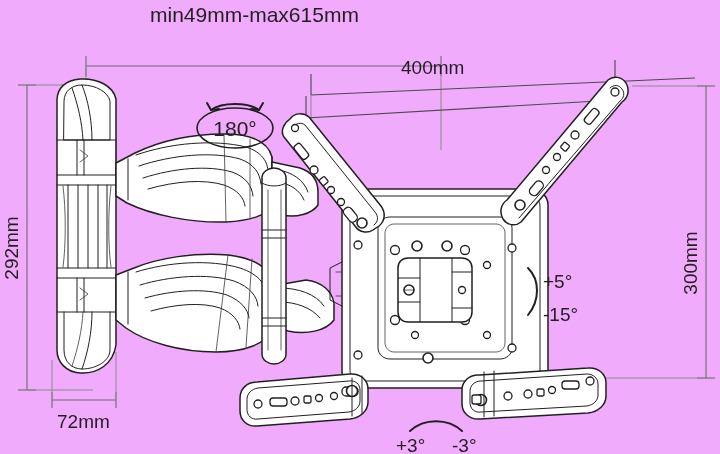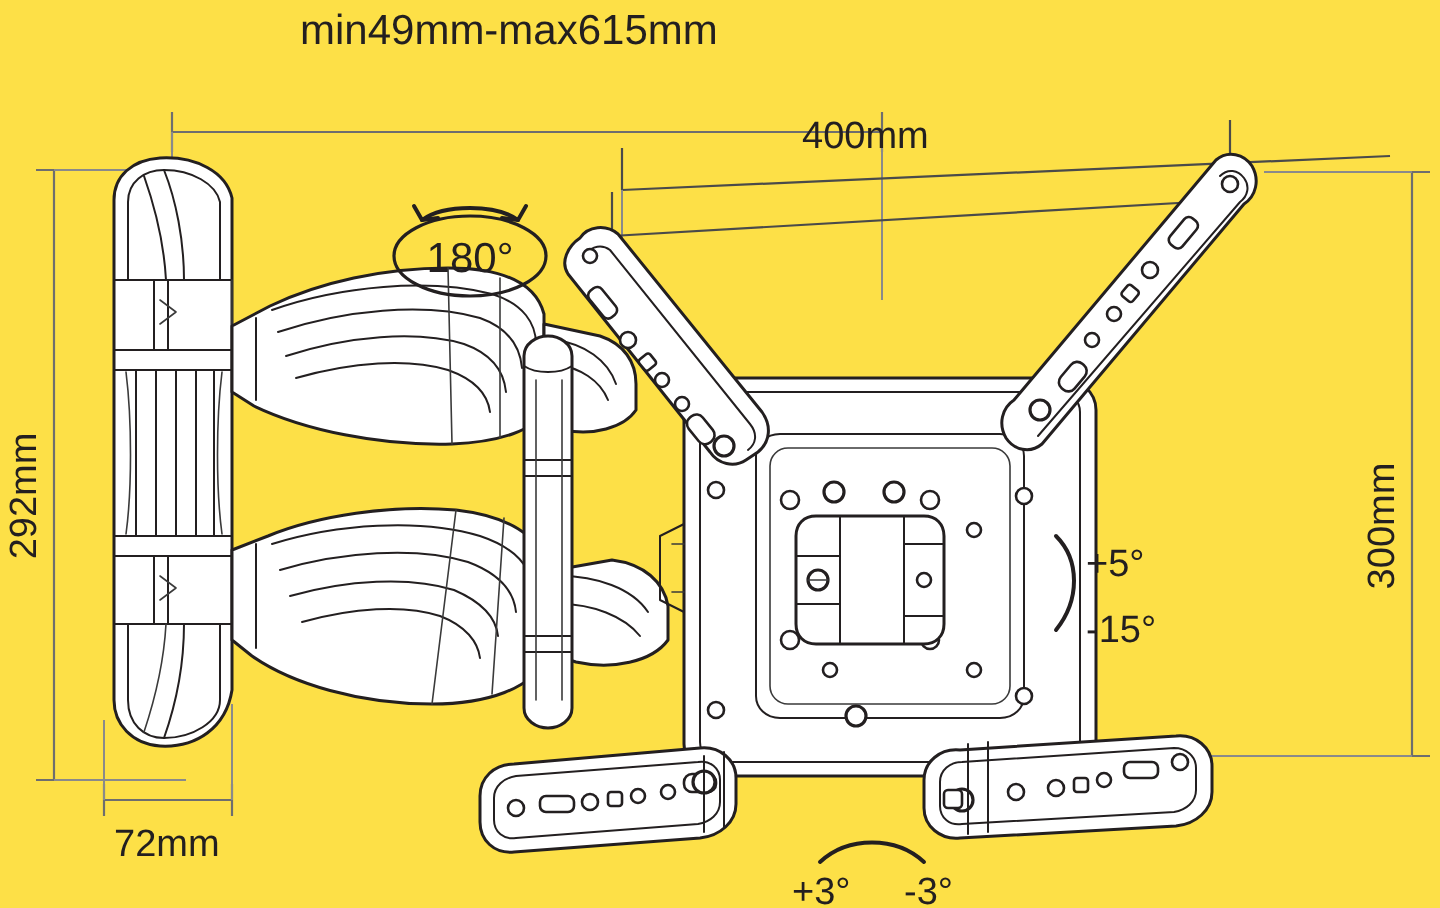--- a/index.html
+++ b/index.html
@@ -1,18 +1,18 @@
 <!DOCTYPE html>
 <html><head>
 <meta charset="utf-8">
 <style>
   html,body{margin:0;padding:0;background:#ffffff;}
   body{width:720px;height:454px;overflow:hidden;
        font-family:"Liberation Sans", sans-serif;color:#1a1a1a;}
-  #stage{position:relative;width:720px;height:454px;background:#fde047;}
+  #stage{position:relative;width:720px;height:454px;background:#f0abfc;}
   #stage svg{position:absolute;left:0;top:0;}
   .dimtext{font-family:"Liberation Sans", sans-serif;fill:#231f20;}
   .t-top{font-size:21px;}
   .t-400{font-size:19px;}
   .t-side{font-size:19px;}
   .t-72{font-size:19px;}
   .t-ang{font-size:19px;}
   .t-180{font-size:21px;}
   .dimline{stroke:#6e6e6e;stroke-width:1.1;fill:none;}
   .dimline-d{stroke:#4a4a4a;stroke-width:1.1;fill:none;}

